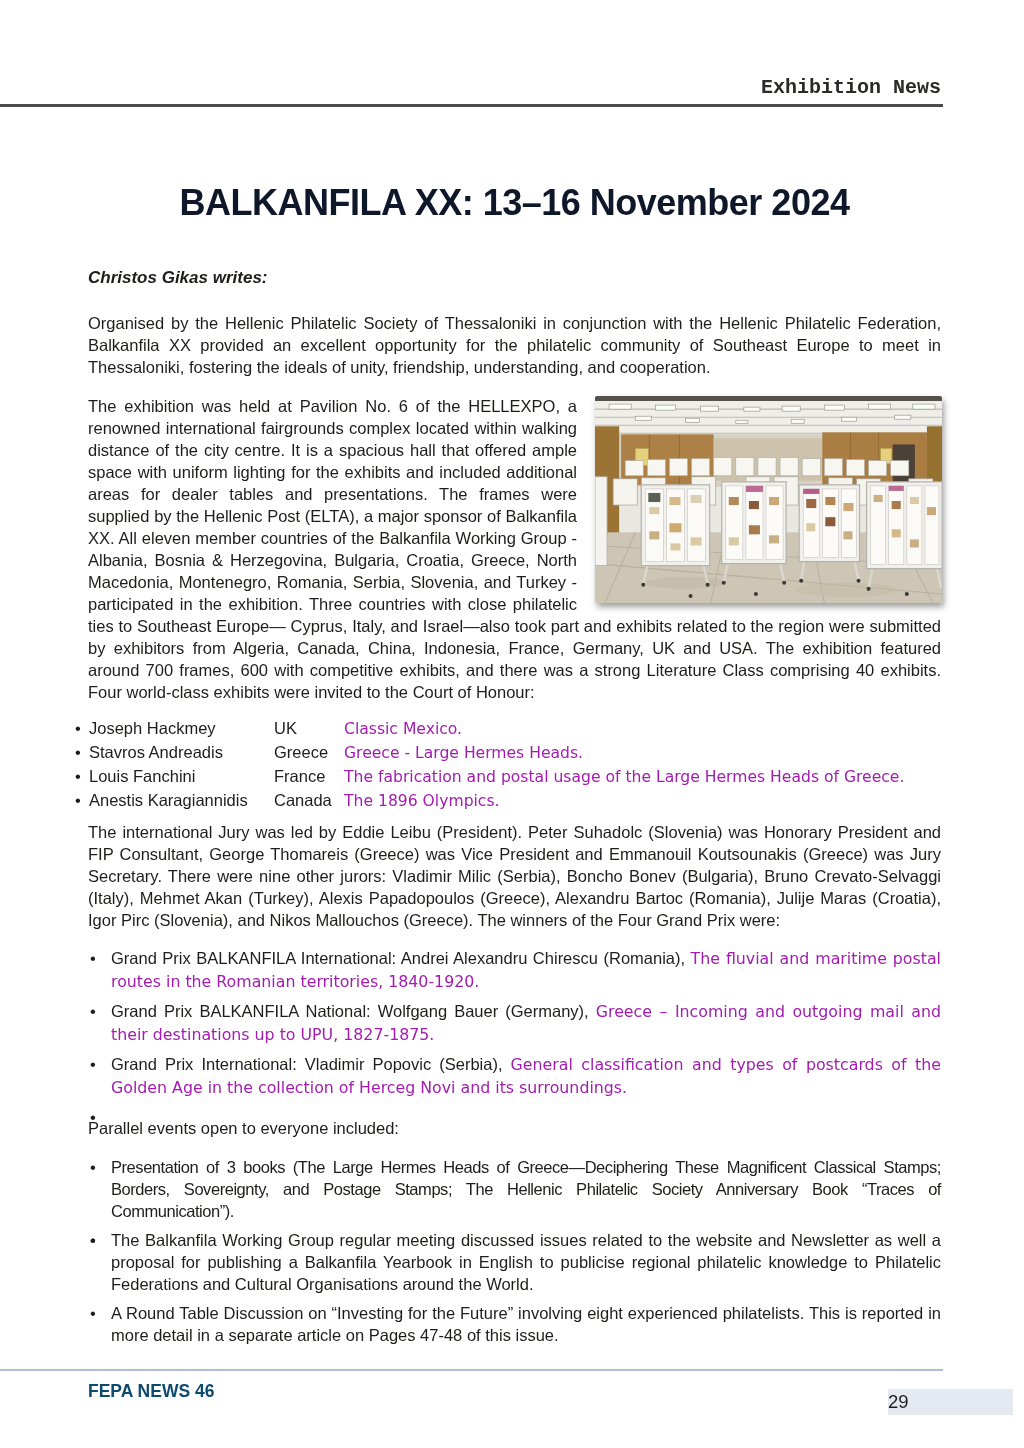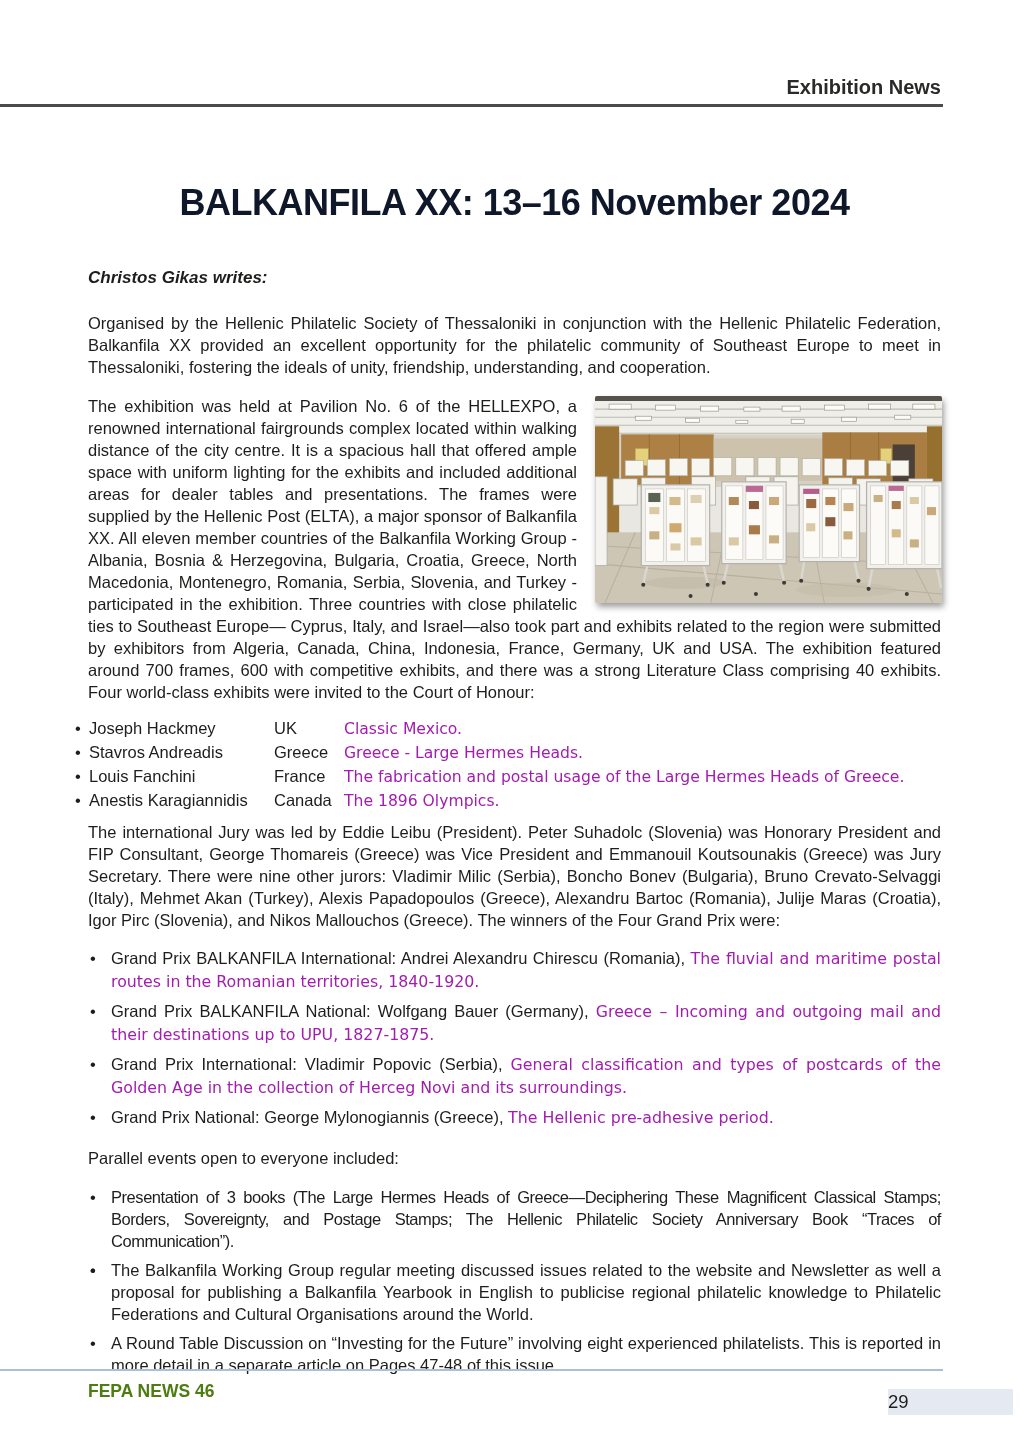--- a/index.html
+++ b/index.html
@@ -1,21 +1,21 @@
 <!DOCTYPE html>
 <html><head>
 <meta charset="utf-8">
 <style>
   html,body{margin:0;padding:0;background:#ffffff;}
   .page{position:relative;width:1024px;height:1448px;background:#ffffff;overflow:hidden;
         font-family:"Liberation Sans",sans-serif;color:#1d1d1b;}
 
   
   .section-label{position:absolute;top:76px;left:0;width:941px;text-align:right;
-        font-size:20px;font-weight:bold;color:#2a2a28;}
+        font-size:20px;font-weight:bold;color:#2a2a28;font-family:Liberation Mono, monospace;}
   .rule-top{position:absolute;top:104px;left:0;width:943px;height:3px;background:#4b4b4b;}
 
   
   .content{position:absolute;left:88px;top:160px;width:853px;}
   .article-title{margin:22px 0 0 0;text-align:center;font-size:36px;font-weight:bold;
         letter-spacing:-0.5px;color:#0f172a;}
   .byline{margin-top:44px;font-size:17px;font-weight:bold;font-style:italic;}
   .para{margin-top:8px;font-size:16.5px;line-height:22px;text-align:justify;}
   .para.first{margin-top:24px;}
 
@@ -38,21 +38,21 @@
   
   .blist{margin-top:16px;font-size:16.5px;line-height:22px;}
   .blist li{position:relative;padding-left:23px;margin-bottom:7px;text-align:justify;}
   .blist li .bullet{position:absolute;left:2px;top:0;}
   .gp-text .exhibit{font-size:15.8px;}
 
   .parallel-list li:first-child{letter-spacing:-0.45px;}
 
   
   .rule-bottom{position:absolute;top:1369px;left:0;width:943px;height:2px;background:#abbfd7;}
-  .journal{position:absolute;top:1381px;left:88px;font-size:17.5px;font-weight:bold;color:#4d7c0f;}
+  .journal{position:absolute;top:1381px;left:88px;font-size:17.5px;font-weight:bold;color:#0c4a6e;}
   .page-badge{position:absolute;top:1389px;left:888px;width:125px;height:26px;background:#e4e9f2;
         text-align:left;font-size:18.5px;line-height:26px;color:#1d1d1b;}
 </style>
 </head>
 <body>
 
 <div class="page">
 
   <div class="section-label">Exhibition News</div>
   <div class="rule-top"></div>
@@ -268,21 +268,20 @@
         <li>
         <span class="bullet">•</span>
         <span class="gp-text"><span>Grand Prix BALKANFILA National: Wolfgang Bauer (Germany), </span><span class="exhibit">Greece – Incoming and outgoing mail and their destinations up to UPU, 1827-1875.</span></span>
       </li>
         <li>
         <span class="bullet">•</span>
         <span class="gp-text"><span>Grand Prix International: Vladimir Popovic (Serbia), </span><span class="exhibit">General classification and types of postcards of the Golden Age in the collection of Herceg Novi and its surroundings.</span></span>
       </li>
         <li>
         <span class="bullet">•</span>
-        <span class="gp-text"><span>Grand Prix National: George Mylonogiannis (Greece), </span><span class="exhibit">The Hellenic pre-adhesive period.</span></span>
       </li>
       </ul>
 
     <p class="para" style="margin-top:18px">Parallel events open to everyone included:</p>
 
     <ul class="blist parallel-list" style="margin-top:12px">
         <li>
         <span class="bullet">•</span>
         <span>Presentation of 3 books (The Large Hermes Heads of Greece—Deciphering These Magnificent Classical Stamps; Borders, Sovereignty, and Postage Stamps; The Hellenic Philatelic Society Anniversary Book “Traces of Communication”).</span>
       </li>

